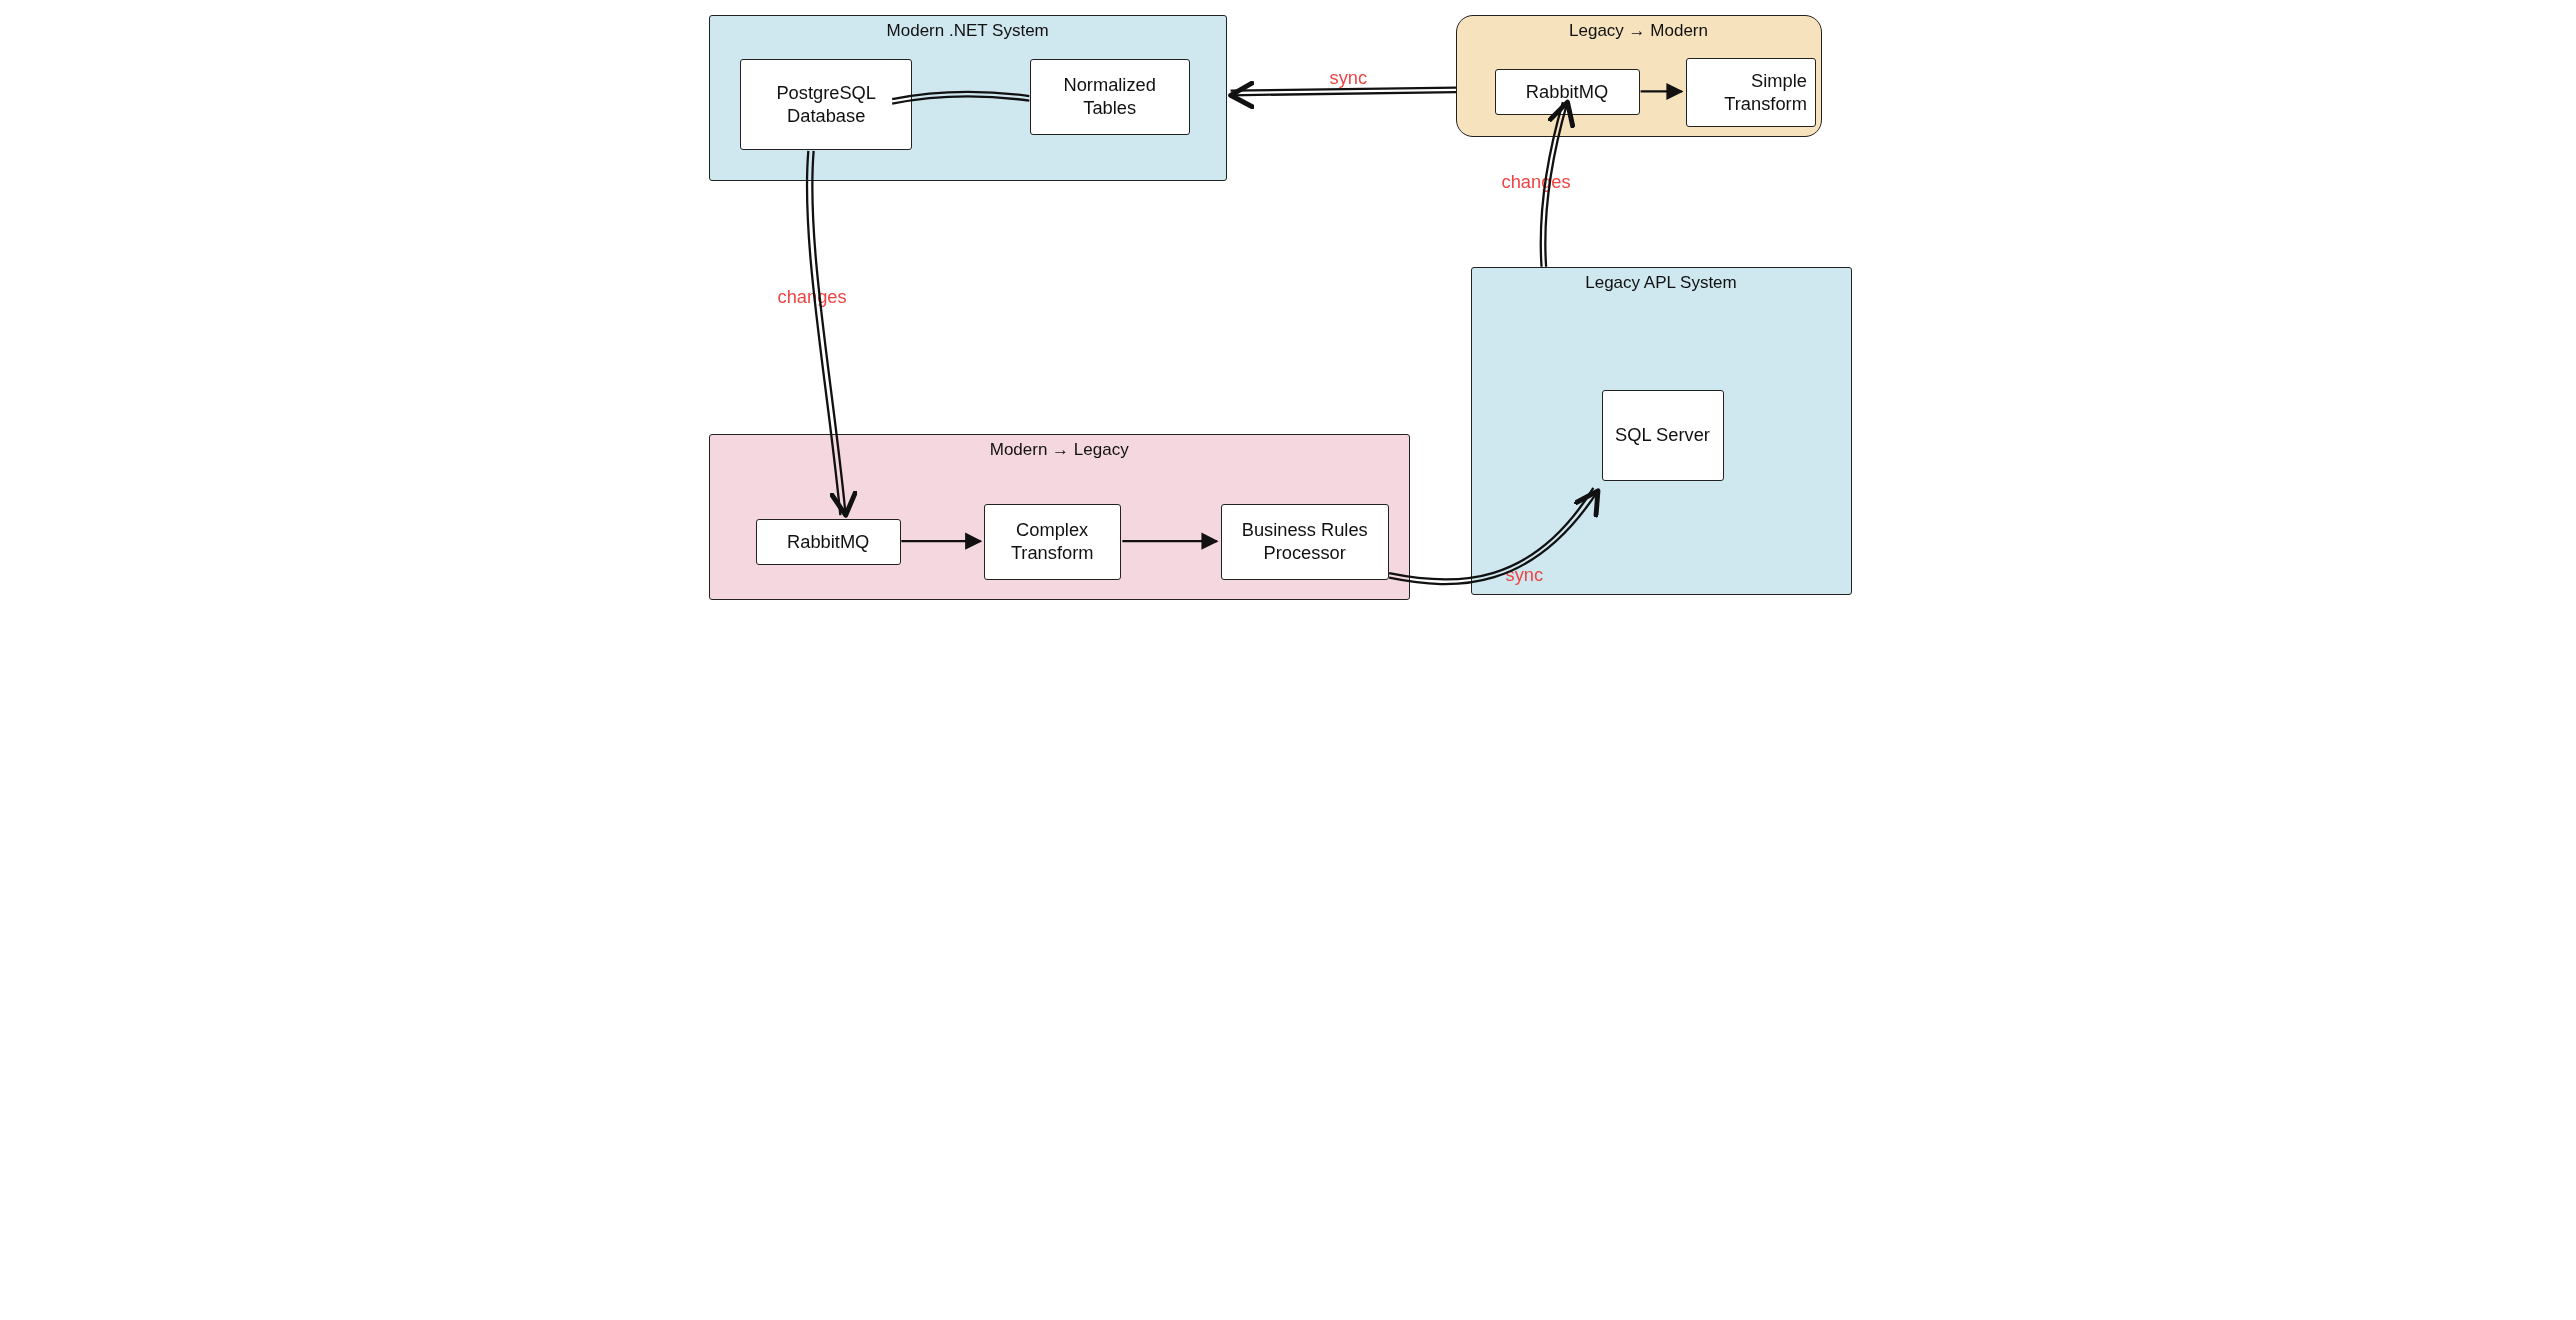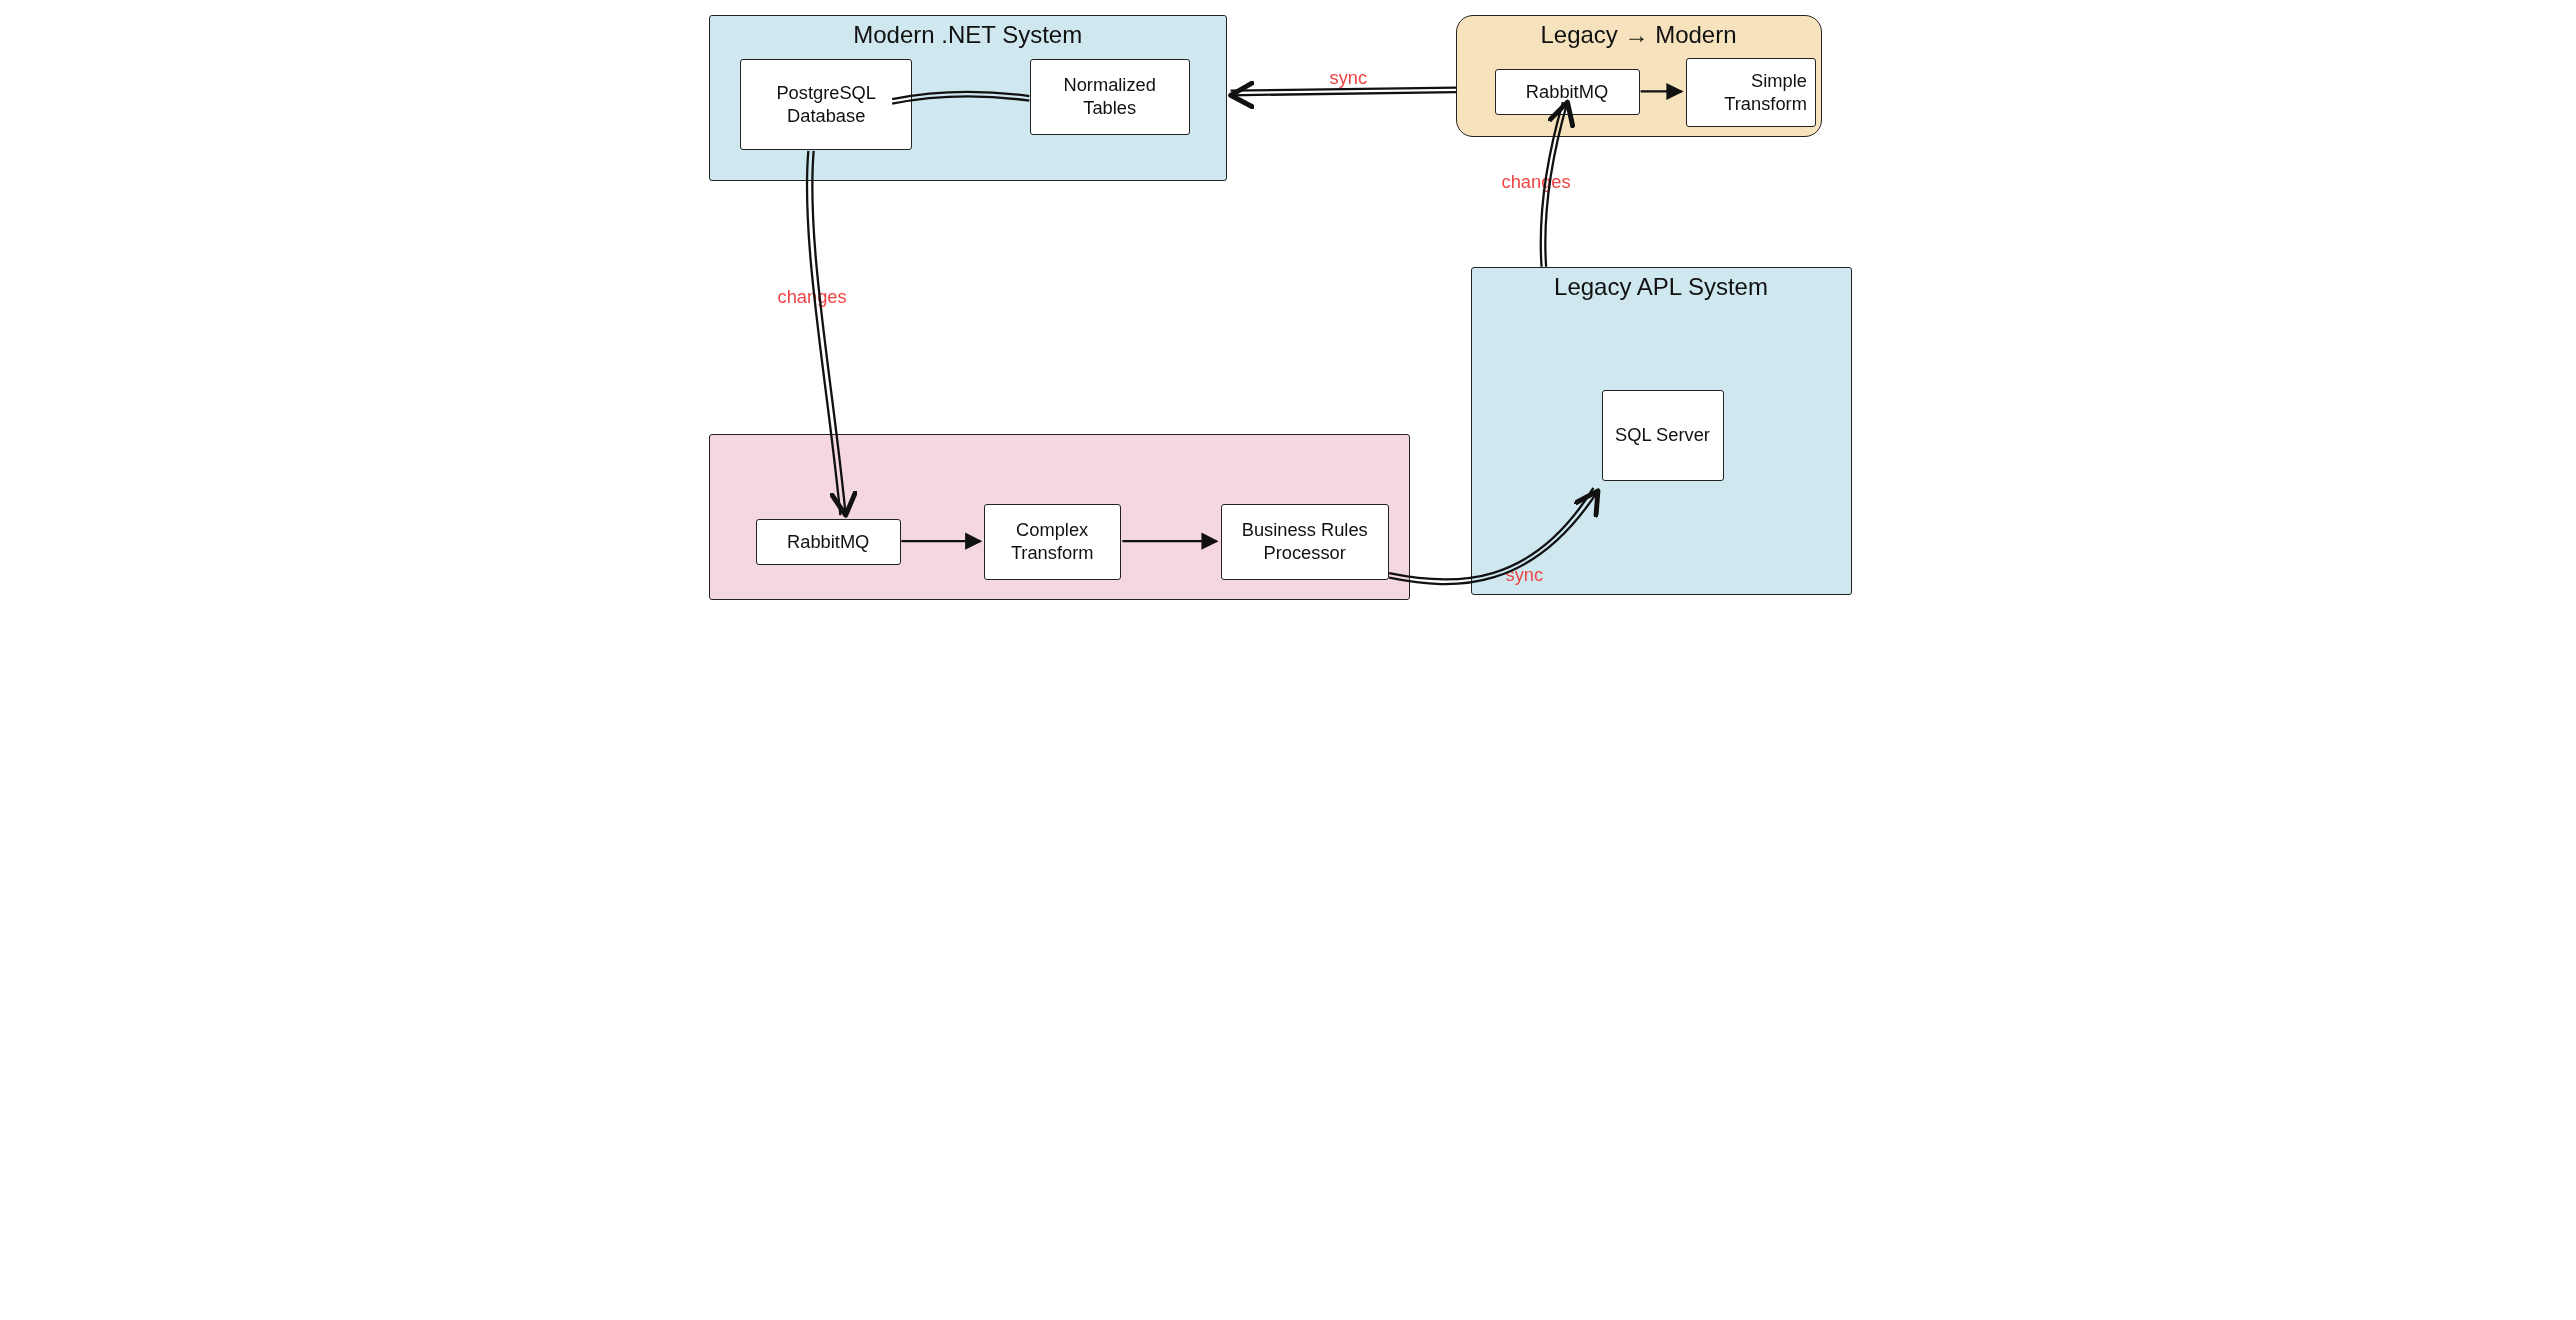--- a/index.html
+++ b/index.html
@@ -21,21 +21,21 @@
     border: 1.5px solid #222;
     border-radius: 3px;
     box-sizing: border-box;
   }
   .group-title {
     position: absolute;
     top: 4.6px;
     left: 0;
     right: 0;
     text-align: center;
-    font-size: 24px;
+    font-size: 17px;
     color: #111;
     pointer-events: none;
   }
   .node {
     position: absolute;
     background: #ffffff;
     border: 1.5px solid #222;
     border-radius: 3px;
     box-sizing: border-box;
     display: flex;
@@ -74,20 +74,21 @@
 
   <div class="group blue" style="left:15.2px; top:15.2px; width:518px; height:166px;">
     <div class="group-title">Modern .NET System</div>
 
     <div class="node" style="left:30.5px; top:43px; width:172px; height:91px;">PostgreSQL Database</div>
 
     <div class="node" style="left:320px; top:43px; width:160px; height:76px;">Normalized Tables</div>
   </div>
 
   <div class="group pink" style="left:15.2px; top:434px; width:701px; height:166px;">
+    <div class="group-title">Modern → Legacy</div>
 
     <div class="node" style="left:46px; top:84px; width:145px; height:46px;">RabbitMQ</div>
 
     <div class="node" style="left:274px; top:69px; width:137px; height:76px;">Complex Transform</div>
 
     <div class="node" style="left:511px; top:69px; width:168px; height:76px;">Business Rules Processor</div>
   </div>
 
   <div class="group blue" style="left:777px; top:267px; width:381px; height:328px;">
     <div class="group-title">Legacy APL System</div>

